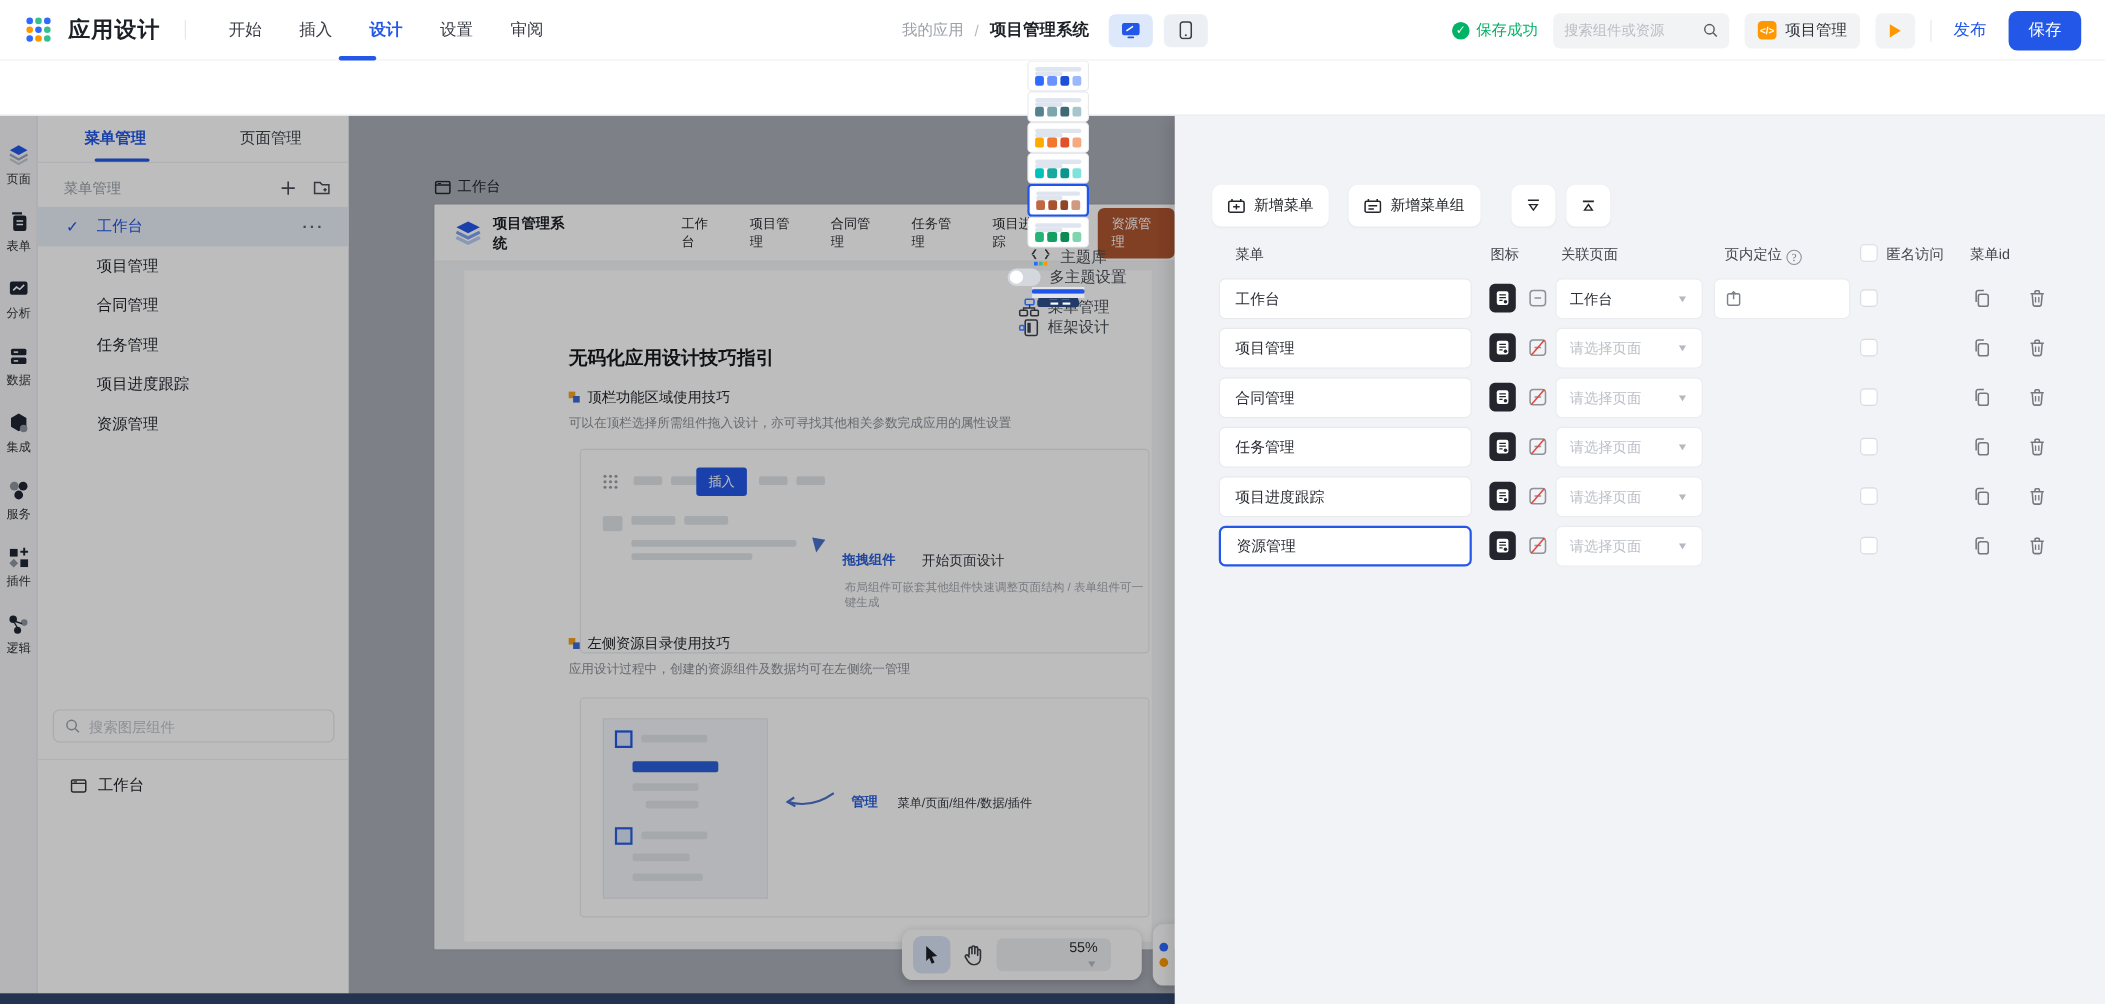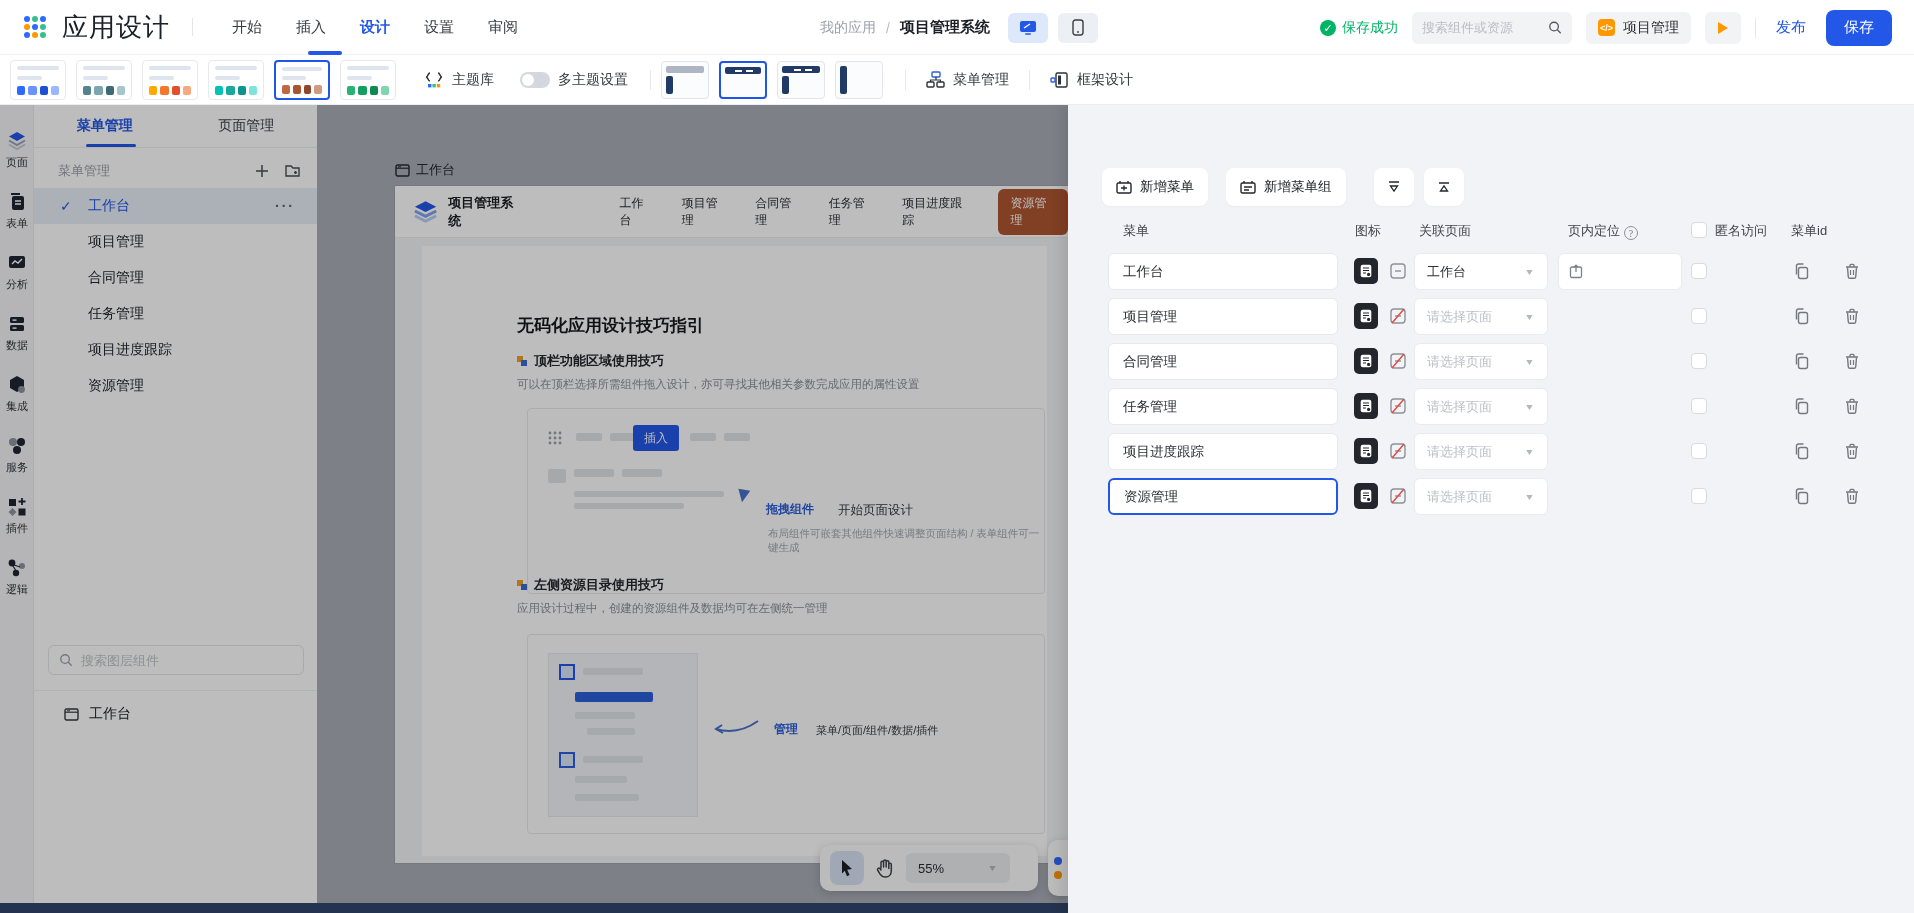--- a/index.html
+++ b/index.html
@@ -2,21 +2,21 @@
 <html><head>
 <meta charset="utf-8">
 <style>
   * { margin:0; padding:0; box-sizing:border-box; }
   html,body { width:1914px; height:913px; overflow:hidden; font-family:"Liberation Sans",sans-serif; background:#fff; }
 
   
   .topbar { position:absolute; left:0; top:0; width:1914px; height:55px; background:#fff; border-bottom:1px solid #f0f1f3; z-index:30; display:flex; align-items:center; }
   .appgrid { width:22px; height:22px; margin-left:24px; display:grid; grid-template-columns:repeat(3,6px); grid-template-rows:repeat(3,6px); gap:2px; }
   .appgrid i { border-radius:50%; }
-  .app-title { font-size:26px; font-weight:normal; color:#1b1f26; margin-left:16px; letter-spacing:1px; }
+  .app-title { font-size:20px; font-weight:bold; color:#1b1f26; margin-left:16px; letter-spacing:1px; }
   .tb-sep { width:1px; height:18px; background:#e3e5e9; margin:0 22px; }
   .top-tab { font-size:15px; color:#383c44; margin:0 17px; cursor:pointer; }
   .top-tab.active { color:#2257e7; font-weight:bold; }
   .tab-underline { position:absolute; left:308px; top:51px; width:34px; height:4px; border-radius:2px; background:#2257e7; }
   .crumb { position:absolute; left:820px; top:0; height:55px; display:flex; align-items:center; gap:10px; }
   .crumb .parent { color:#9ca1a9; font-size:14px; }
   .crumb .slash { color:#b7bbc2; font-size:14px; }
   .crumb .cur { color:#1b1f26; font-size:15px; font-weight:bold; }
   .dev-btn { width:40px; height:30px; border-radius:6px; display:flex; align-items:center; justify-content:center; }
   .top-right { position:absolute; right:0; top:0; height:55px; display:flex; align-items:center; gap:14px; padding-right:22px; }
@@ -27,21 +27,21 @@
   .top-search input::placeholder { color:#b9bdc4; }
   .env-chip { height:32px; background:#f2f3f5; border-radius:6px; display:flex; align-items:center; gap:8px; padding:0 12px; font-size:14px; color:#2b2f36; }
   .env-ico { width:17px; height:17px; border-radius:4px; background:#ff9700; color:#fff; font-size:9px; font-weight:bold; display:flex; align-items:center; justify-content:center; }
   .play-btn { width:36px; height:32px; background:#f2f3f5; border-radius:6px; display:flex; align-items:center; justify-content:center; }
   .play-tri { width:0; height:0; border-left:10px solid #ff9700; border-top:6px solid transparent; border-bottom:6px solid transparent; }
   .thin-sep { width:1px; height:20px; background:#e6e8ec; }
   .publish { color:#2257e7; font-size:15px; padding:0 6px; }
   .save-btn { background:#2257e7; color:#fff; font-size:15px; border:none; border-radius:8px; height:36px; padding:0 18px; }
 
   
-  .toolbar2 { position:absolute; left:0; top:55px; width:1914px; height:50px; background:#fff; border-bottom:1px solid #ebedf0; z-index:29; display:flex; align-items:center; }
+  .toolbar2 { position:absolute; left:0; top:55px; width:1914px; height:50px; background:#fff; border-bottom:1px solid #ebedf0; z-index:29; display:flex; align-items:center;flex-direction:column; }
   .sw { width:56px; height:40px; background:#fff; border:1px solid #e7e9ed; border-radius:4px; margin-left:10px; padding:5px 6px 4px; display:flex; flex-direction:column; justify-content:space-between; }
   .sw.sel { border:2px solid #1f55eb; }
   .sw .bar { height:4px; border-radius:2px; background:#dfe5ef; }
   .sw .bar.short { width:60%; }
   .sw .dots { display:flex; gap:3px; }
   .sw .dots i { width:9px; height:9px; border-radius:2px; display:block; }
   .tlb-item { display:flex; align-items:center; gap:8px; font-size:14px; color:#34383f; }
   .toggle { width:30px; height:16px; border-radius:8px; background:#d4d7dd; position:relative; }
   .toggle::after { content:""; position:absolute; left:2px; top:2px; width:12px; height:12px; border-radius:50%; background:#fff; }
   .thumb { width:48px; height:38px; border:1px solid #e2e4e8; border-radius:4px; background:#fbfcfd; position:relative; margin-left:10px; }
@@ -76,35 +76,35 @@
   .page-label { position:absolute; left:78px; top:56px; display:flex; gap:6px; align-items:center; font-size:13px; color:#23262c; }
   .page { position:absolute; left:78px; top:81px; width:673px; height:677px; background:#fdfdfd; overflow:hidden; box-shadow:0 0 0 1px rgba(0,0,0,.06); }
   .pnav { height:52px; background:#fff; border-bottom:1px solid #ececee; display:flex; align-items:center; }
   .pnav .logo { margin-left:18px; }
   .pnav .ttl { font-size:13px; font-weight:bold; color:#1c1f24; margin-left:10px; }
   .pnav .links { display:flex; gap:28px; margin-left:96px; font-size:12px; color:#2a2d33; align-items:center; }
   .pill { background:#af5530; color:#fff; font-size:12px; padding:6px 12px; border-radius:6px; }
   .pbody { position:absolute; left:0; top:52px; right:0; bottom:0; background:#f3f4f6; }
   .pcard { position:absolute; left:27px; top:8px; width:625px; height:610px; background:#fff; }
   .g-h1 { position:absolute; left:95px; top:68px; font-size:17px; font-weight:bold; color:#17191d; }
-  .g-sec { position:absolute; display:flex; gap:7px; align-items:center; font-size:13px; font-weight:bold; color:#23262c; }
+  .g-sec { position:absolute; display:flex; gap:7px; align-items:center; font-size:13px; font-weight:normal; color:#23262c; }
   .g-ic { width:10px; height:10px; position:relative; }
   .g-ic::before { content:""; position:absolute; left:0; top:0; width:6px; height:6px; background:#f4a321; }
   .g-ic::after { content:""; position:absolute; left:4px; top:4px; width:6px; height:6px; background:#3a6bd6; }
   .g-body { position:absolute; font-size:11.5px; color:#8b8f96; }
   .g-box { position:absolute; left:105px; width:518px; background:#fefefe; border:1px solid #e8e9ec; border-radius:4px; }
   .mini-pill { height:8px; border-radius:2px; background:#e1e4e9; display:inline-block; }
   .ins-btn { position:absolute; left:105px; top:16px; width:46px; height:26px; background:#2257e7; color:#fff; font-size:12px; display:flex; align-items:center; justify-content:center; border-radius:3px; }
   .blue-b { color:#2b5fd9; font-weight:bold; font-size:12px; }
   .dk { color:#33373e; font-size:12.5px; }
   .gnote { color:#a3a7ae; font-size:10.5px; }
   .arrow-cur { width:0; height:0; border-left:11px solid #4a71c9; border-top:5px solid transparent; border-bottom:9px solid transparent; transform:rotate(-15deg); }
   .zoombar { position:absolute; left:503px; top:740px; width:218px; height:46px; background:#fcfcfd; border-radius:10px; box-shadow:0 2px 8px rgba(0,0,0,.18); display:flex; align-items:center; gap:12px; padding:0 10px; }
   .zb-cursor { width:34px; height:34px; background:#d9e3f4; border-radius:8px; display:flex; align-items:center; justify-content:center; }
-  .zb-select { width:104px; height:30px; background:#eceef1; border-radius:6px; display:flex; align-items:center; justify-content:space-between; padding:0 12px; font-size:13px; color:#2a2d33; }
+  .zb-select { width:104px; height:30px; background:#eceef1; border-radius:6px; display:flex; align-items:flex-end; justify-content:space-between; padding:0 12px; font-size:13px; color:#2a2d33;flex-direction:column; }
   .side-chip { position:absolute; left:731px; top:735px; width:20px; height:56px; background:#fdfdfd; border-radius:10px 0 0 10px; box-shadow:0 2px 8px rgba(0,0,0,.18); display:flex; flex-direction:column; align-items:center; justify-content:center; gap:6px; }
   .navy-strip { position:absolute; left:0; top:798px; width:1068px; height:10px; background:#31466b; }
   .mask { position:absolute; left:0; top:0; width:1068px; height:808px; background:rgba(0,0,0,.26); z-index:10; }
 
   
   .drawer { position:absolute; left:1068px; top:0; width:846px; height:808px; background:#f2f3f6; z-index:20; box-shadow:-4px 0 14px rgba(0,0,0,.12); }
   .dw-head { height:46px; background:#fff; border-bottom:1px solid #ececf0; display:flex; align-items:center; }
   .dw-title { font-size:16px; font-weight:bold; color:#16181d; margin-left:28px; }
   .dw-close { position:absolute; right:22px; top:12px; width:22px; height:22px; font-size:17px; color:#3a3d43; text-align:center; line-height:22px; }
   .chip { position:absolute; height:38px; background:#fff; border-radius:8px; display:flex; align-items:center; gap:8px; padding:0 14px; font-size:13.5px; color:#23262b; box-shadow:0 1px 2px rgba(27,31,38,.04); }

